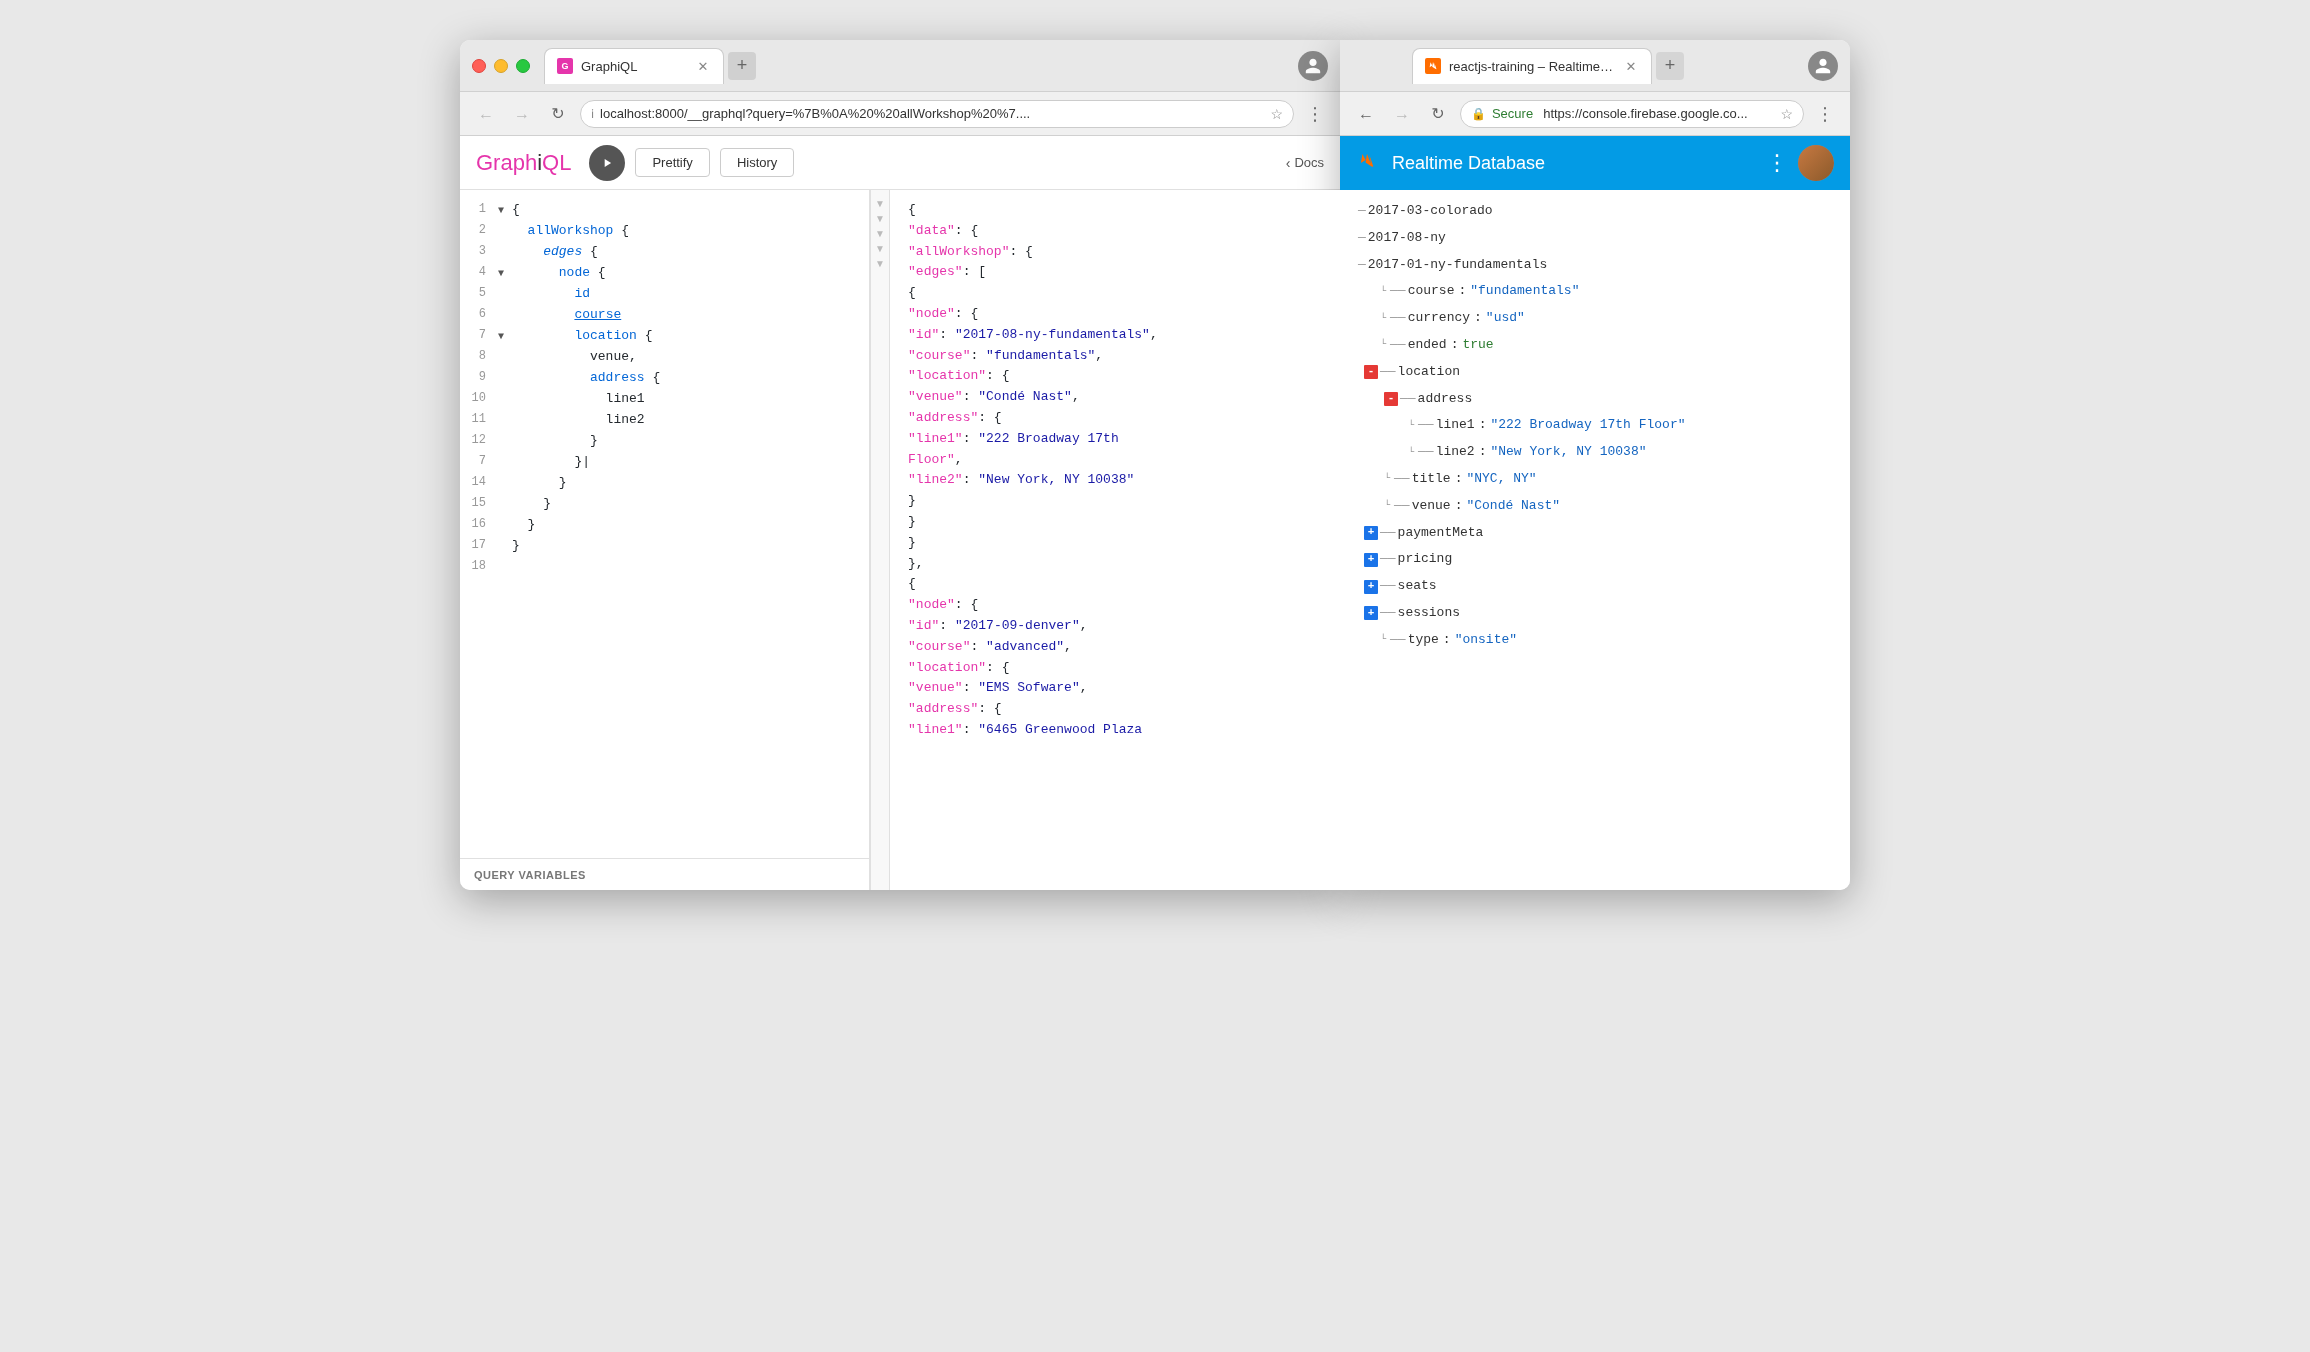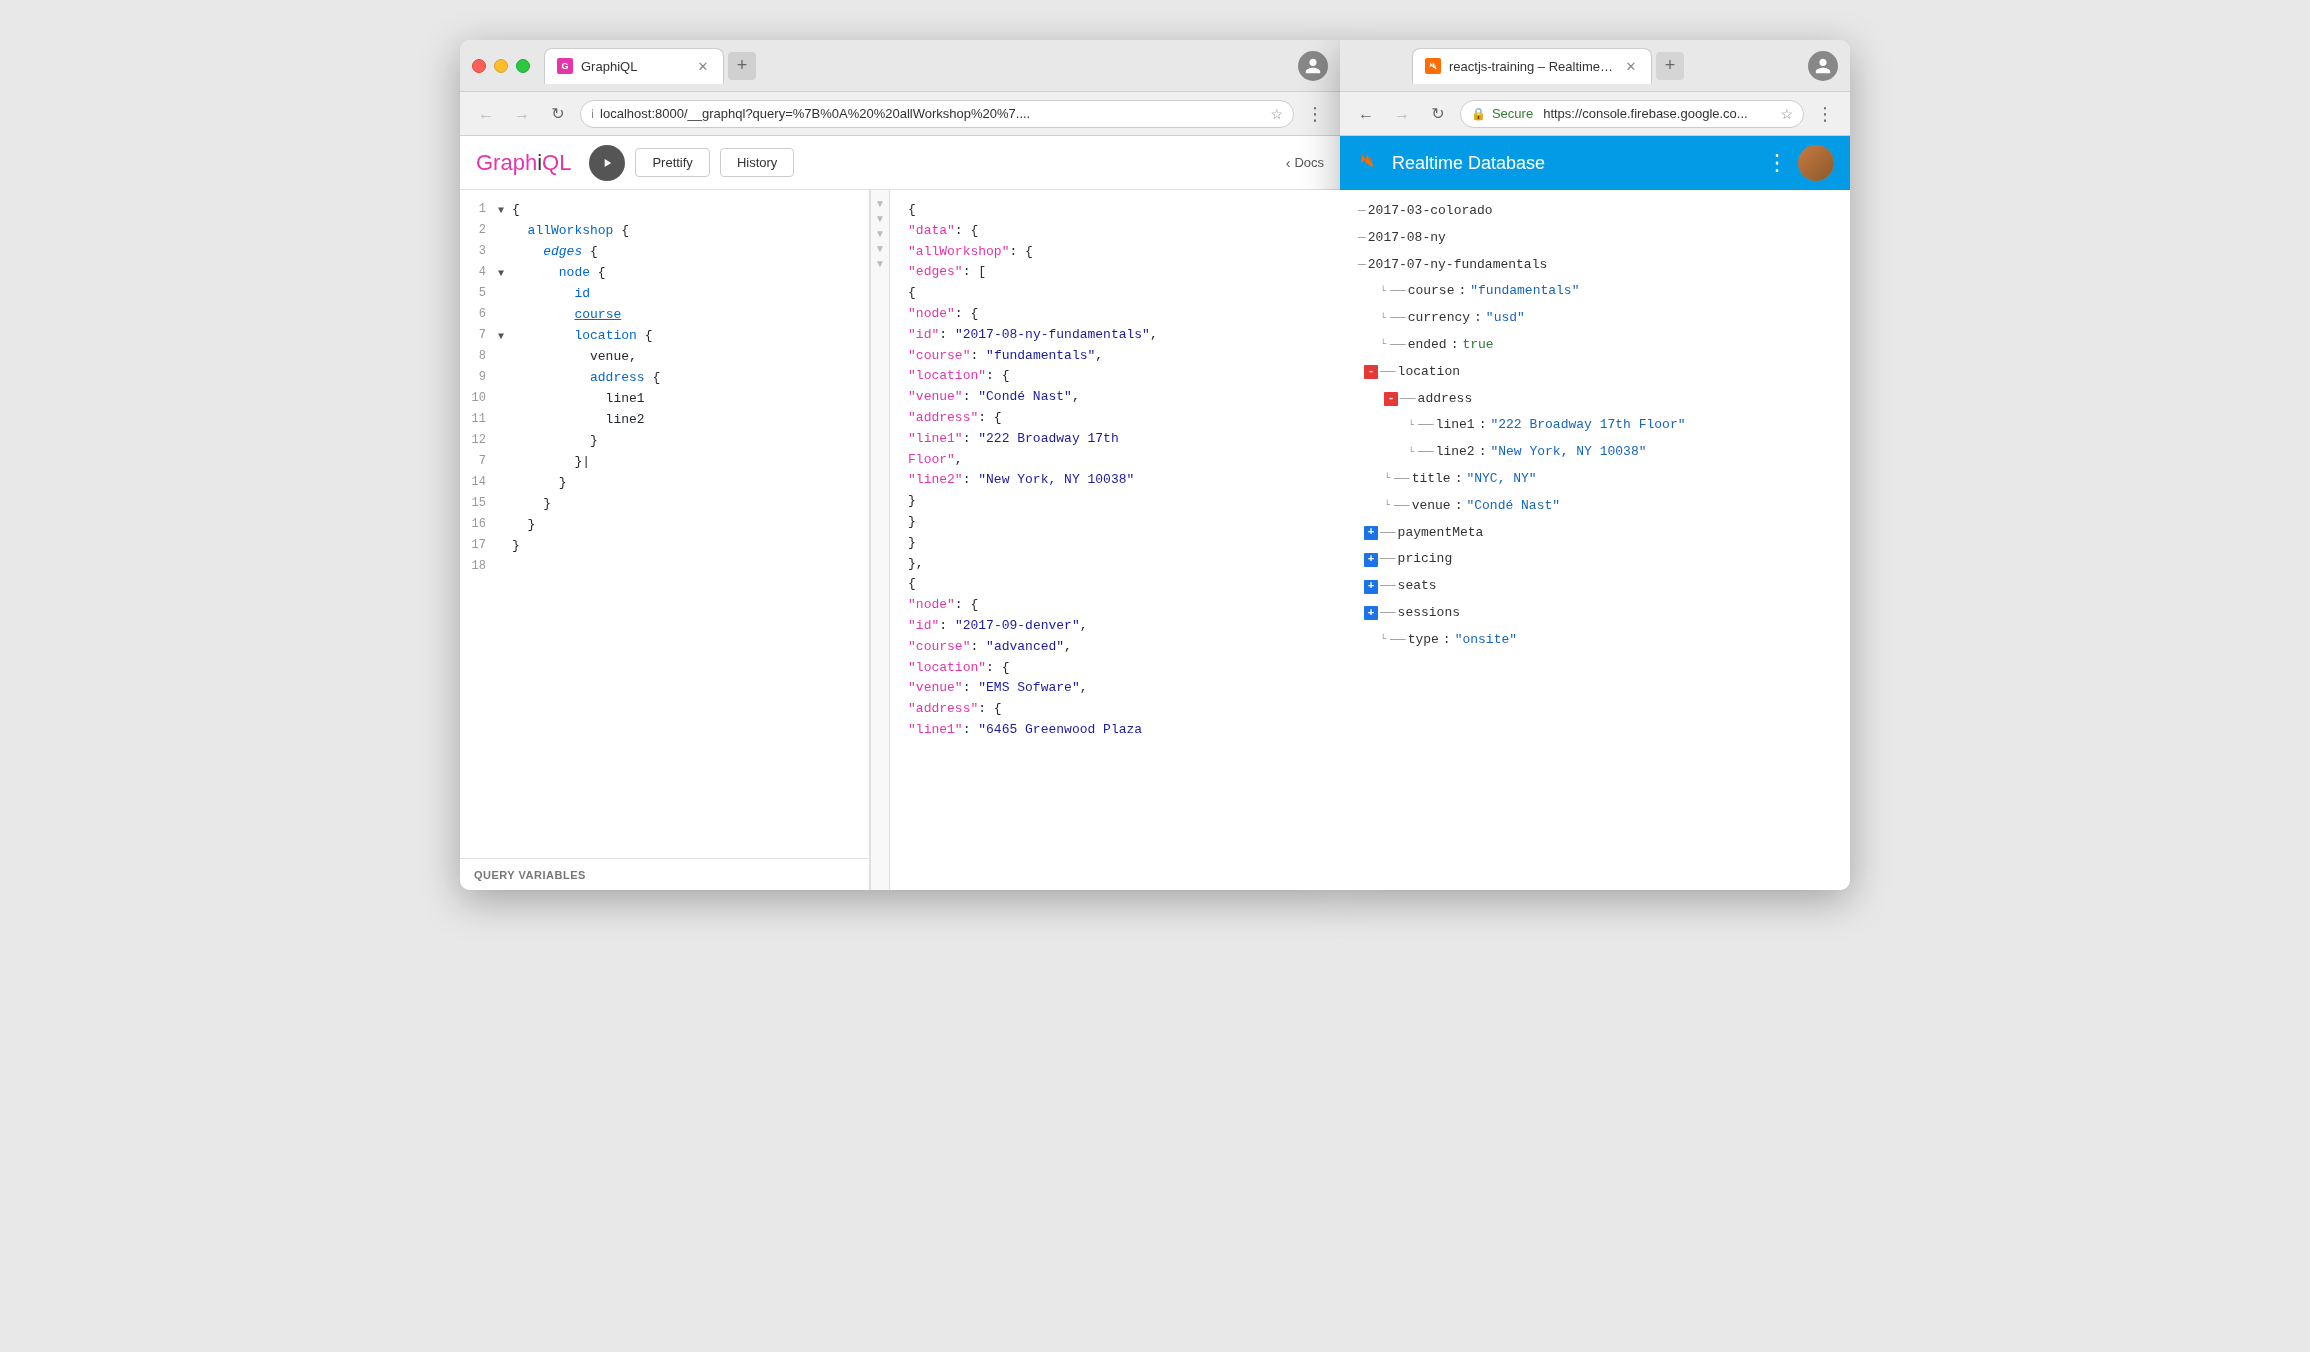--- a/index.html
+++ b/index.html
@@ -715,21 +715,21 @@
         <span class="tree-key"> 2017-03-colorado</span>
       </div>
 
       <div class="tree-item">
         <span class="tree-dash">—</span>
         <span class="tree-key"> 2017-08-ny</span>
       </div>
 
       <div class="tree-item">
         <span class="tree-dash">—</span>
-        <span class="tree-key"> 2017-07-ny-fundamentals</span>
+        <span class="tree-key"> 2017-01-ny-fundamentals</span>
       </div>
 
       <div class="tree-item">
         <span style="display:inline-block; width:24px;"></span>
         <span class="tree-connector">└</span>
         <span class="tree-dash">——</span>
         <span class="tree-key"> course</span>
         <span class="tree-colon">:</span>
         <span class="tree-value-string"> "fundamentals"</span>
       </div>

